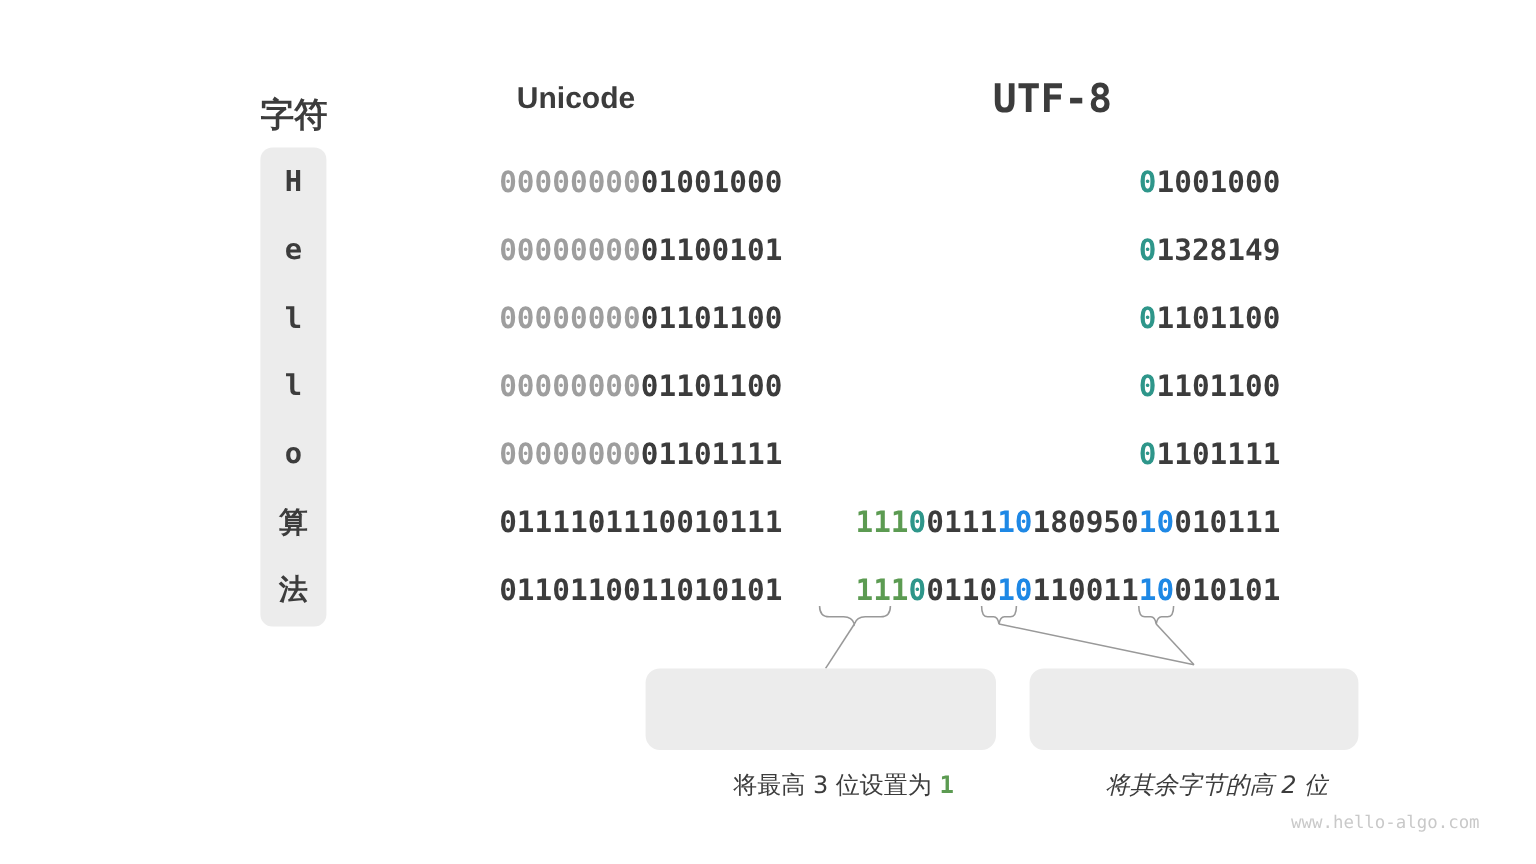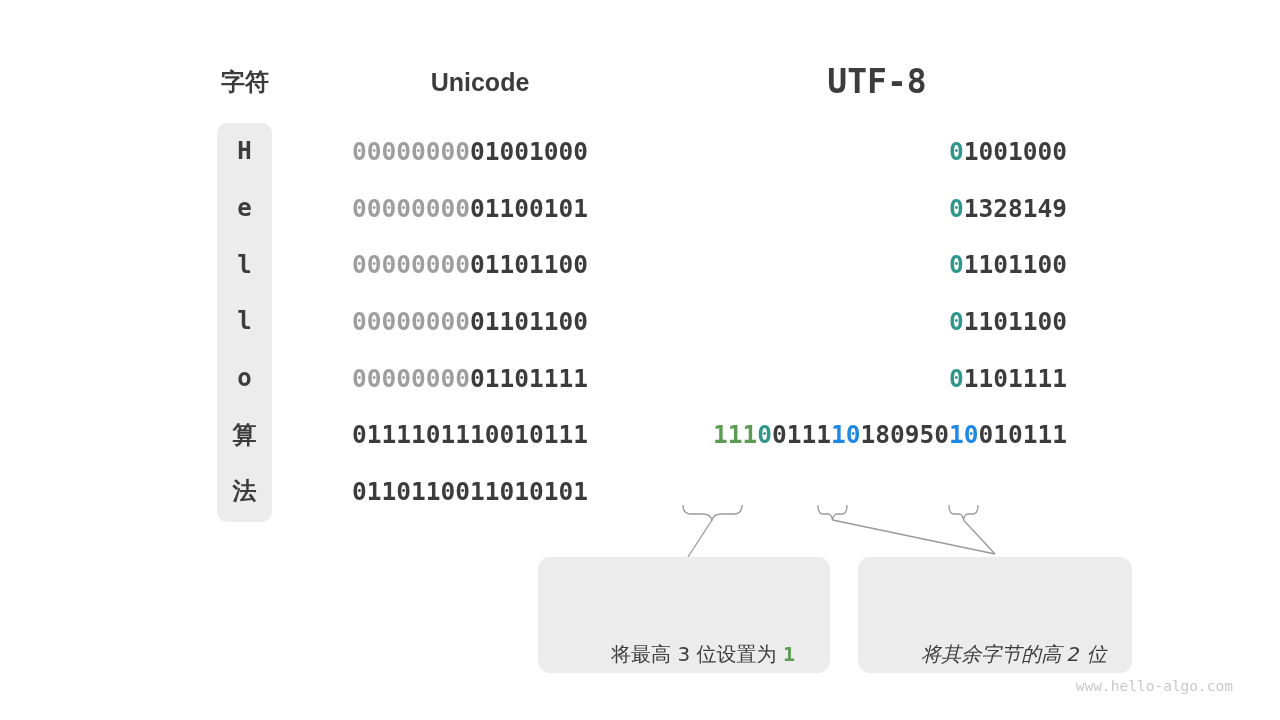--- a/index.html
+++ b/index.html
@@ -1,48 +1,48 @@
 <!DOCTYPE html>
 <html style="--dark: #3c3c3c; --gray: #9e9e9e; --teal: #2e968a; --green: #5c9b52; --blue: #1e88e5; --box_bg: #ececec; --connector: #999999;"><head>
 <meta charset="utf-8">
 <style>
   * { margin: 0; padding: 0; box-sizing: border-box; }
   html, body { width: 1280px; height: 720px; background: #ffffff; overflow: hidden; }
   body { position: relative; font-family: "DejaVu Sans", "Liberation Sans", sans-serif; color: var(--dark, #3c3c3c); }
 
   
   .col-header { position: absolute; top: 66px; height: 32px; line-height: 32px; text-align: center; font-weight: bold; }
-  #hdr-char   { left: 205px; width: 80px;  font-size: 24px; }
+  #hdr-char   { left: 205px; width: 80px;  font-size: 28px; margin-top: 14px; }
   #hdr-unicode{ left: 380px; width: 200px; font-size: 25px; font-family: Liberation Sans, sans-serif; }
   #hdr-utf8   { left: 777px; width: 200px; font-size: 33px; font-family: "DejaVu Sans Mono", "Liberation Mono", monospace; }
 
   
   #char-band { position: absolute; left: 217px; top: 123px; width: 55px; height: 399px; background: var(--box_bg, #ececec); border-radius: 10px; }
 
   
   .rowcol { position: absolute; top: 123px; }
-  .rowcol .row { height: 56.7px; display: flex; align-items: center; white-space: pre; }
+  .rowcol .row { height: 56.7px; display: flex; align-items: center; white-space: pre; justify-content: flex-end; }
   #col-char { left: 217px; width: 55px; }
   #col-char .row { justify-content: center; font-weight: bold; font-size: 24px; font-family: "DejaVu Sans Mono", "DejaVu Sans", monospace; }
   #col-unicode { left: 352px; width: 300px; }
   #col-utf8 { left: 0; width: 1067px; }
   #col-utf8 .row { justify-content: flex-end; }
   .bin { font-family: "DejaVu Sans Mono", "Liberation Mono", monospace; font-weight: bold; font-size: 24.5px; letter-spacing: 0; }
 
   .c-dark  { color: var(--dark, #3c3c3c); }
   .c-gray  { color: var(--gray, #9e9e9e); }
   .c-teal  { color: var(--teal, #2e968a); }
   .c-green { color: var(--green, #5c9b52); }
   .c-blue  { color: var(--blue, #1e88e5); }
 
   
   #connectors { position: absolute; left: 0; top: 0; width: 1280px; height: 720px; pointer-events: none; }
 
   
-  .callout { position: absolute; top: 557px; height: 116px; background: var(--box_bg, #ececec); border-radius: 12px; text-align: center; font-size: 20px; line-height: 35px; padding-top: 10px; white-space: pre; padding-left: 38px; }
+  .callout { position: absolute; top: 557px; height: 68px; background: var(--box_bg, #ececec); border-radius: 12px; text-align: center; font-size: 20px; line-height: 35px; padding-top: 10px; white-space: pre; padding-left: 38px; }
   #callout-1 { left: 538px; width: 292px; }
   #callout-2 { left: 858px; width: 274px; font-style: italic; }
   .callout .num { font-family: "DejaVu Sans Mono", "Liberation Mono", monospace; font-weight: bold; }
 
   
   #watermark { position: absolute; right: 47px; top: 678px; font-size: 14.5px; color: #c9c9c9; font-family: "DejaVu Sans Mono", "Liberation Mono", monospace; text-align: right; }
 </style>
 </head>
 <body>
 
@@ -70,20 +70,21 @@
     <div class="row bin"><span class="c-dark">01111011</span> <span class="c-dark">10010111</span></div>
     <div class="row bin"><span class="c-dark">01101100</span> <span class="c-dark">11010101</span></div>
   </div>
 <div class="rowcol" id="col-utf8">
     <div class="row bin"><span><span class="c-teal">0</span><span class="c-dark">1001000</span></span></div>
     <div class="row bin"><span><span class="c-teal">0</span><span class="c-dark">1328149</span></span></div>
     <div class="row bin"><span><span class="c-teal">0</span><span class="c-dark">1101100</span></span></div>
     <div class="row bin"><span><span class="c-teal">0</span><span class="c-dark">1101100</span></span></div>
     <div class="row bin"><span><span class="c-teal">0</span><span class="c-dark">1101111</span></span></div>
     <div class="row bin"><span><span class="c-green">111</span><span class="c-teal">0</span><span class="c-dark">0111</span></span> <span><span class="c-blue">10</span><span class="c-dark">180950</span></span> <span><span class="c-blue">10</span><span class="c-dark">010111</span></span></div>
+    <div class="row bin"><span><span class="c-green">111</span><span class="c-teal">0</span><span class="c-dark">0110</span></span> <span><span class="c-blue">10</span><span class="c-dark">110011</span></span> <span><span class="c-blue">10</span><span class="c-dark">010101</span></span></div>
   </div>
 
 <svg id="connectors" viewBox="0 0 1280 720">
   <g fill="none" stroke-width="1.3">
     <path class="conn" d="M 683 505 Q 683 514 691 514 L 703 514 Q 710 514 712 520 Q 714 514 721 514 L 734 514 Q 742 514 742 505" stroke="#999999"></path>
     <path class="conn" d="M 712 520 L 688 557" stroke="#999999"></path>
     <path class="conn" d="M 818 505 Q 818 514 823 514 L 828 514 Q 831.5 514 832.5 520 Q 833.5 514 837 514 L 842 514 Q 847 514 847 505" stroke="#999999"></path>
     <path class="conn" d="M 832.5 520 L 995 554" stroke="#999999"></path>
     <path class="conn" d="M 949 505 Q 949 514 954 514 L 959 514 Q 962.5 514 963.5 520 Q 964.5 514 968 514 L 973 514 Q 978 514 978 505" stroke="#999999"></path>
     <path class="conn" d="M 963.5 520 L 995 554" stroke="#999999"></path>

